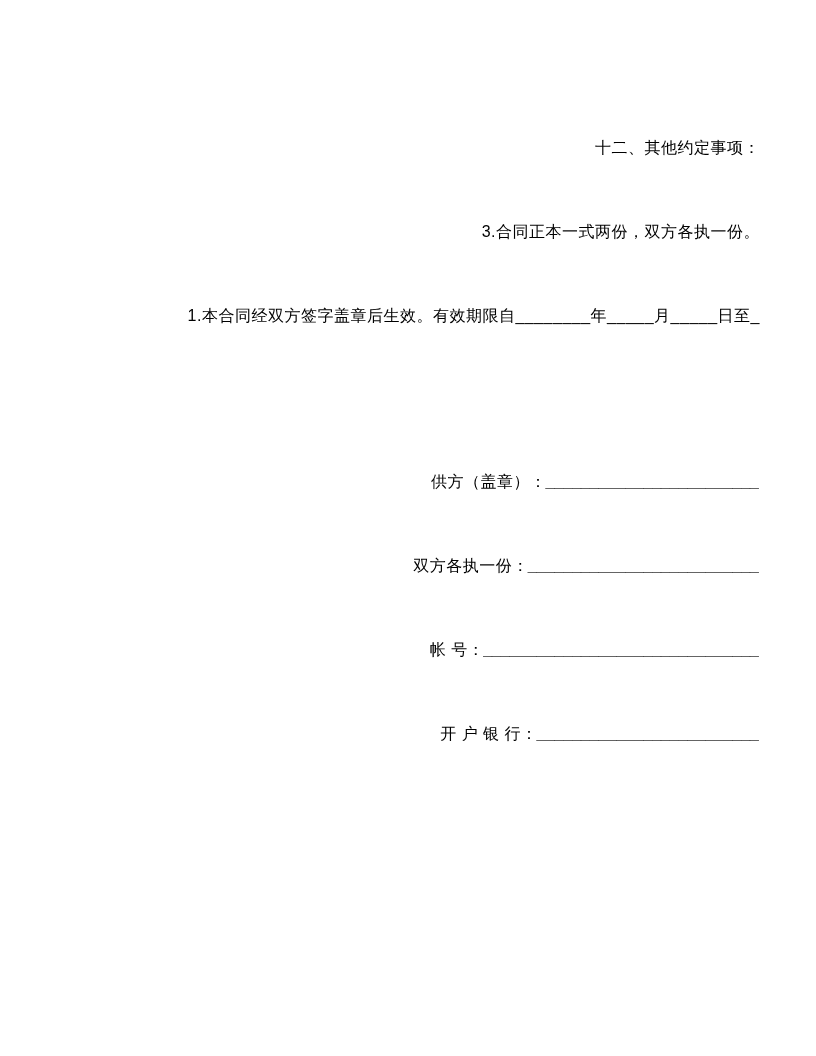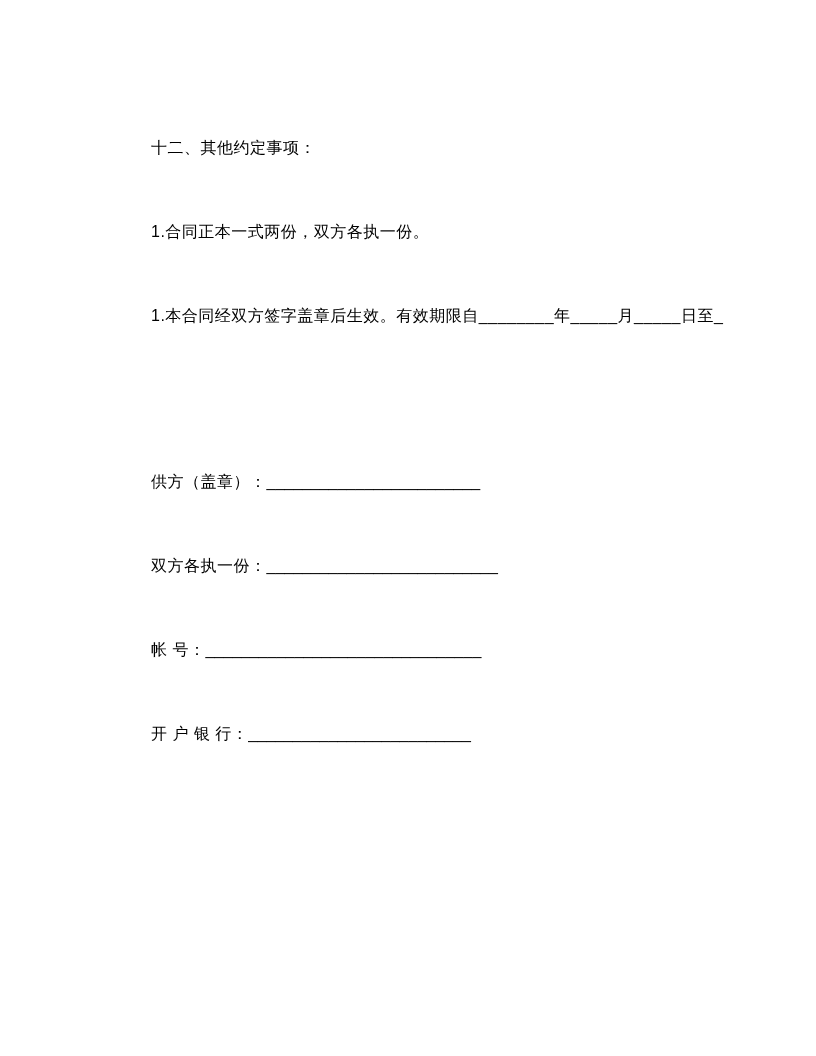--- a/index.html
+++ b/index.html
@@ -13,53 +13,55 @@
       color: #000000;
       font-family: "Liberation Sans", "DejaVu Sans", sans-serif;
       font-size: 16px;
       overflow: hidden;
     }
     .page {
       box-sizing: border-box;
       width: 816px;
       height: 768px;
       padding: 127px 56px 0 118px;
+      text-align: right;
     }
     .line {
       line-height: 42px;
       white-space: nowrap;
       letter-spacing: 0.5px;
     }
     .indent {
       padding-left: 33px;
     }
     .para {
       margin: 0 0 42px 0;
     }
     .sig-section {
       margin-top: 124px;
     }
     .sig-row {
       margin-bottom: 42px;
     }
     .blank {
       letter-spacing: 0;
+      font-style: italic;
     }
   </style>
 </head>
 <body>
 
 <div class="page">
 
   <div class="para">
     <div class="line indent">十二、其他约定事项：</div>
   </div>
 
   <div class="para">
-    <div class="line indent">1.合同正本一式两份，双方各执一份。</div>
+    <div class="line indent">3.合同正本一式两份，双方各执一份。</div>
   </div>
 
   <div class="para">
     <div class="line indent">1.本合同经双方签字盖章后生效。有效期限自________年_____月_____日至_</div>
   </div>
 
   <div class="sig-section">
 
     <div class="line indent sig-row">
       <span>供方（盖章）：</span><span class="blank">________________________</span>

